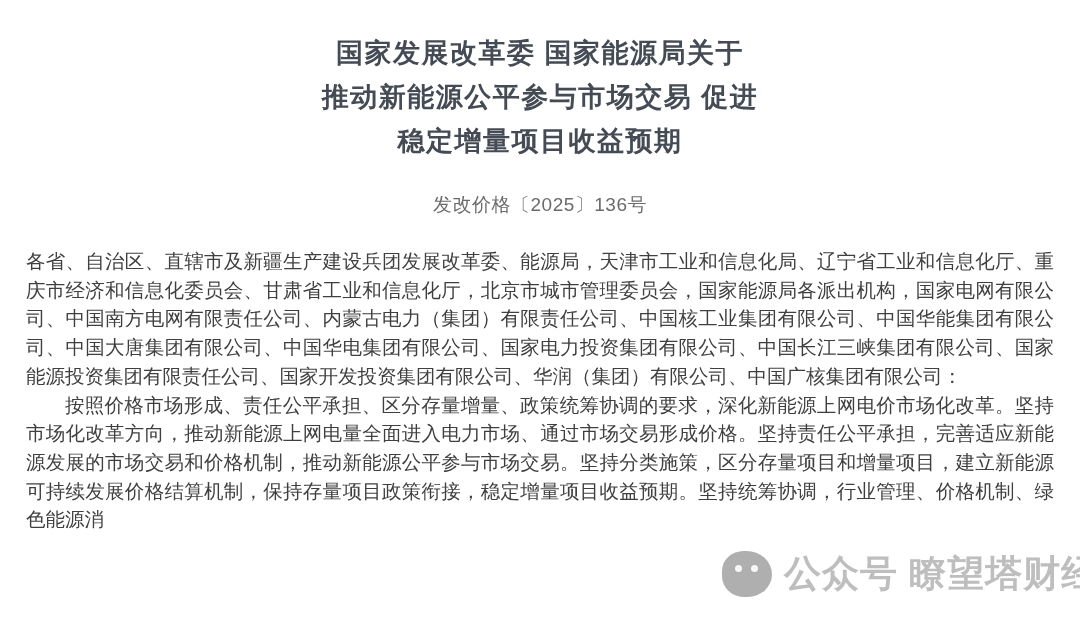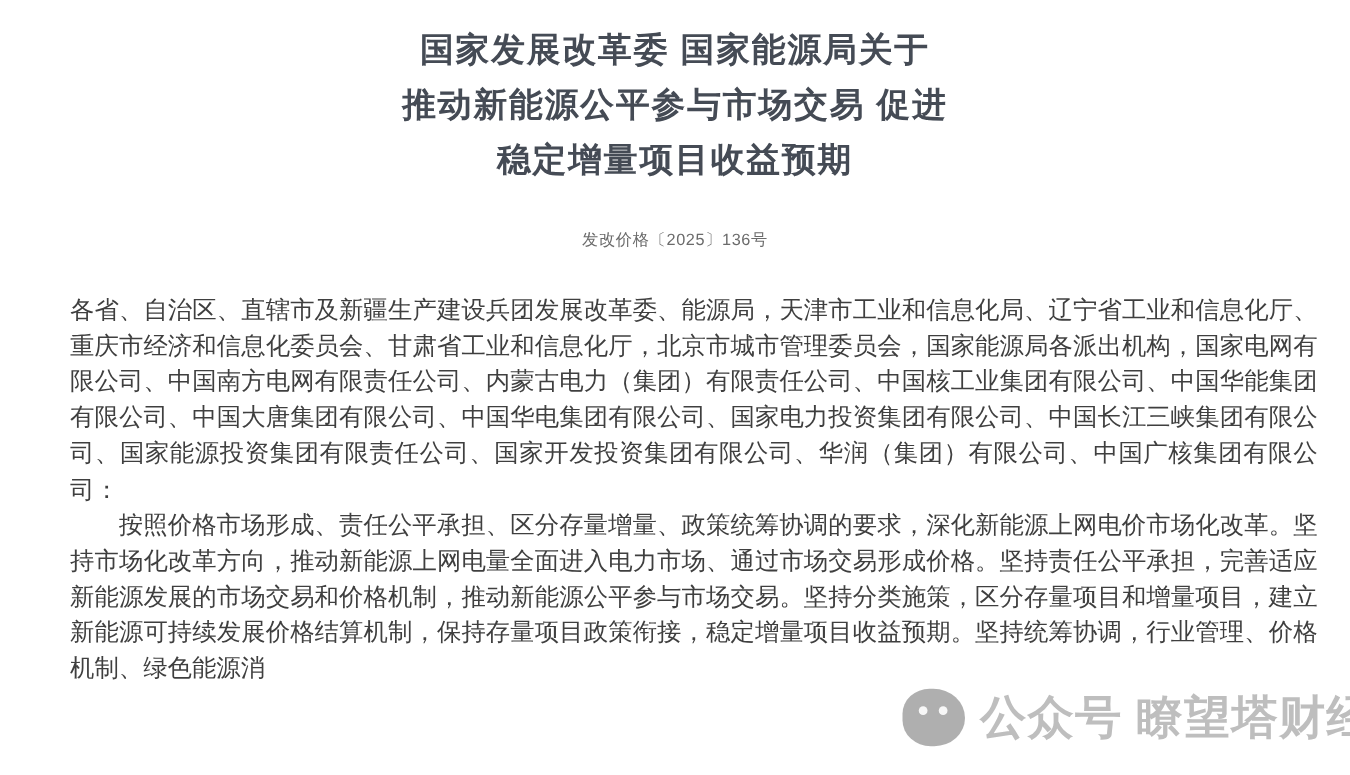--- a/index.html
+++ b/index.html
@@ -6,49 +6,49 @@
   html, body { background: #ffffff; }
   .page {
     position: relative;
     width: 1080px;
     height: 620px;
     background: #ffffff;
     overflow: hidden;
     font-family: "Liberation Serif", "DejaVu Serif", serif;
   }
   .title-block {
-    padding-top: 18px;
+    padding-top: 31px;
     text-align: center;
   }
   .title-line {
     font-family: "Liberation Sans", "DejaVu Sans", sans-serif;
     font-weight: bold;
     font-size: 27px;
     line-height: 44px;
     letter-spacing: 1.5px;
     color: #454b55;
   }
   .doc-number {
     margin-top: 31px;
     text-align: center;
     font-family: "Liberation Sans", "DejaVu Sans", sans-serif;
-    font-size: 13px;
+    font-size: 19px;
     line-height: 21px;
     color: #6b6b6b;
     letter-spacing: 0.5px;
   }
   .body-block {
     margin: 33px 26px 0 26px;
     font-size: 19.5px;
     line-height: 28.7px;
     color: #3f3f3f;
     text-align: justify;
     text-justify: inter-ideograph;
   }
-  .para { text-indent: 0; margin-left: 30px; }
+  .para { text-indent: 0; }
   .para.indent { text-indent: 2em; }
   .section-heading {
     font-family: "Liberation Sans", "DejaVu Sans", sans-serif;
     font-weight: bold;
     font-size: 20px;
     line-height: 28.7px;
     color: #3d434e;
     text-indent: 1.55em;
     letter-spacing: 0.5px;
   }

